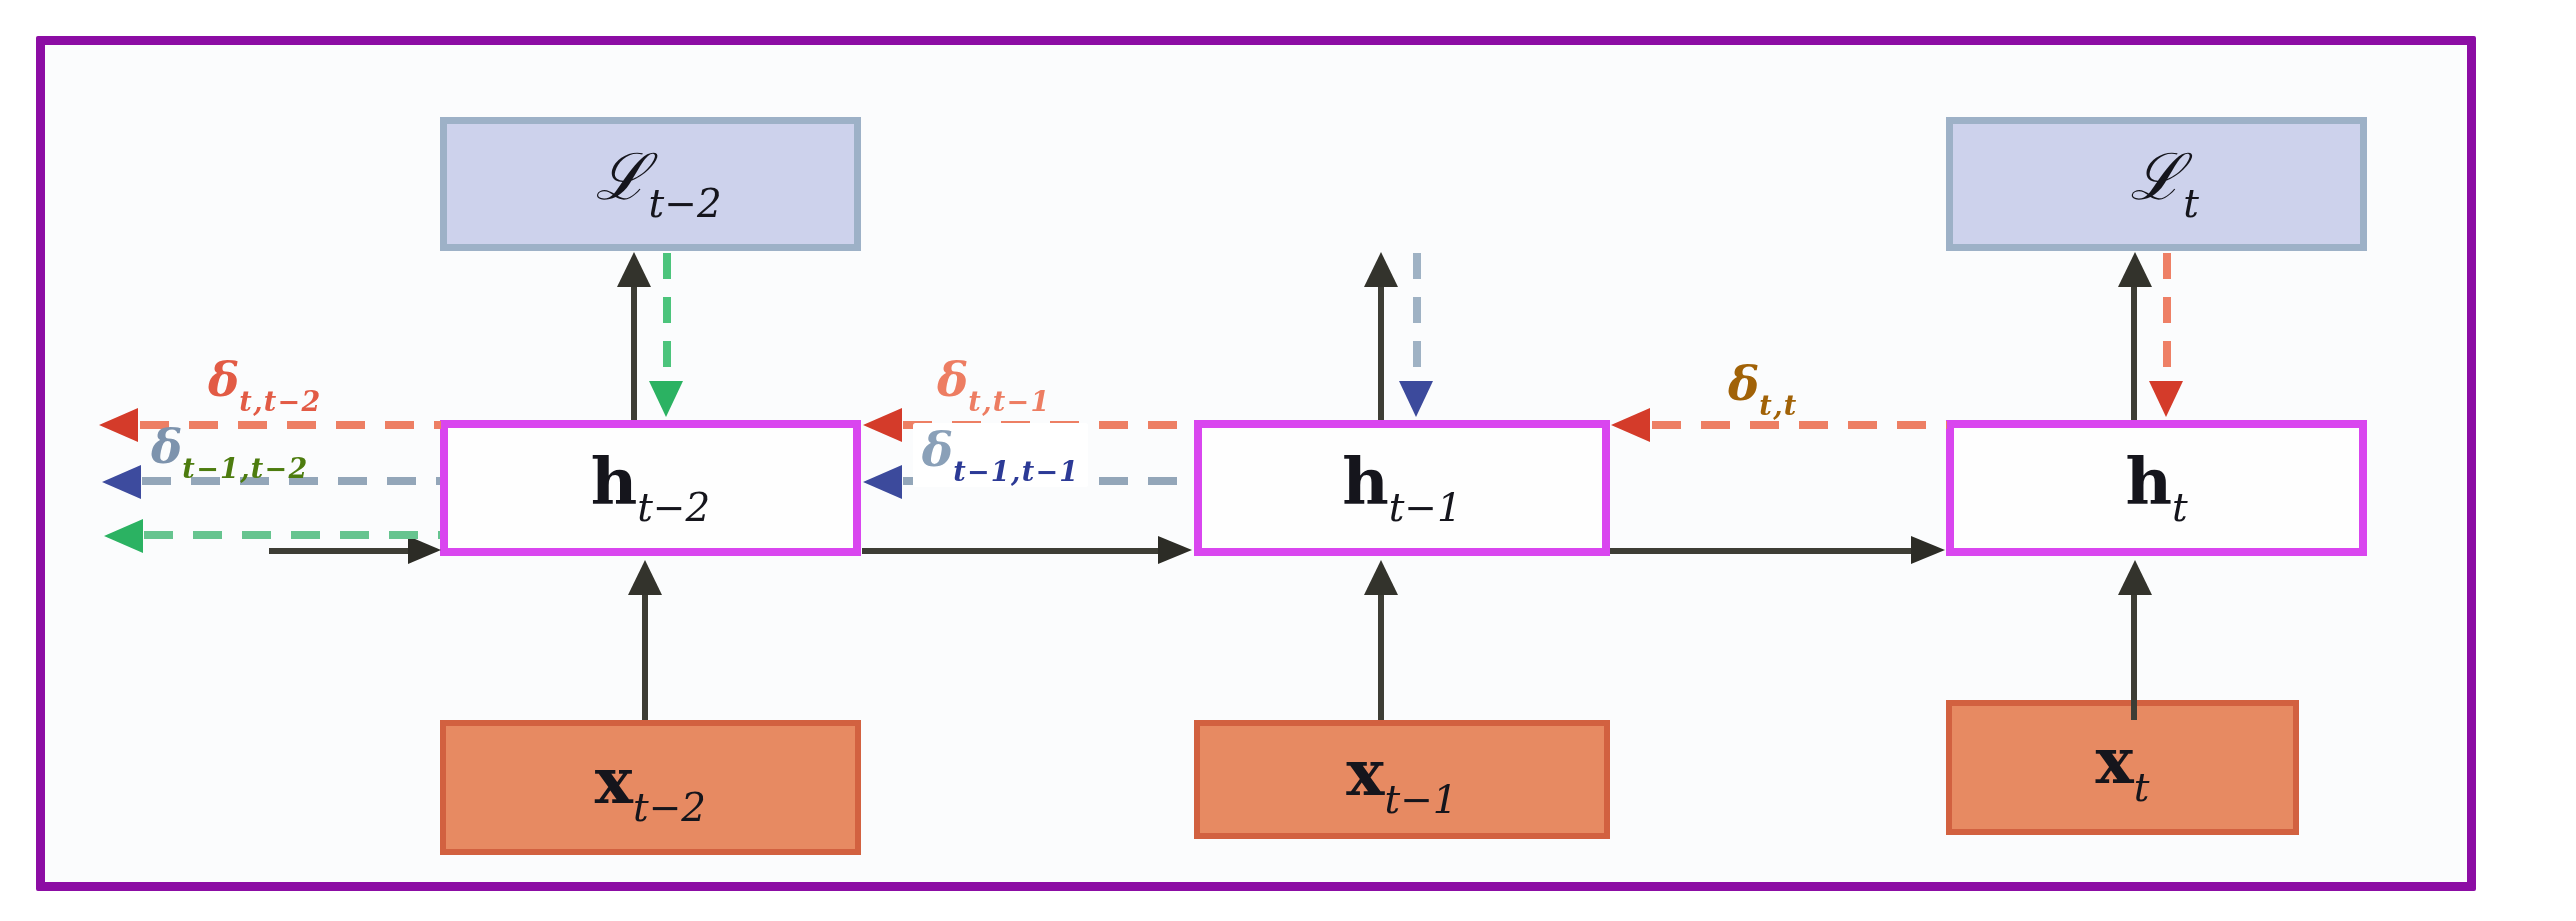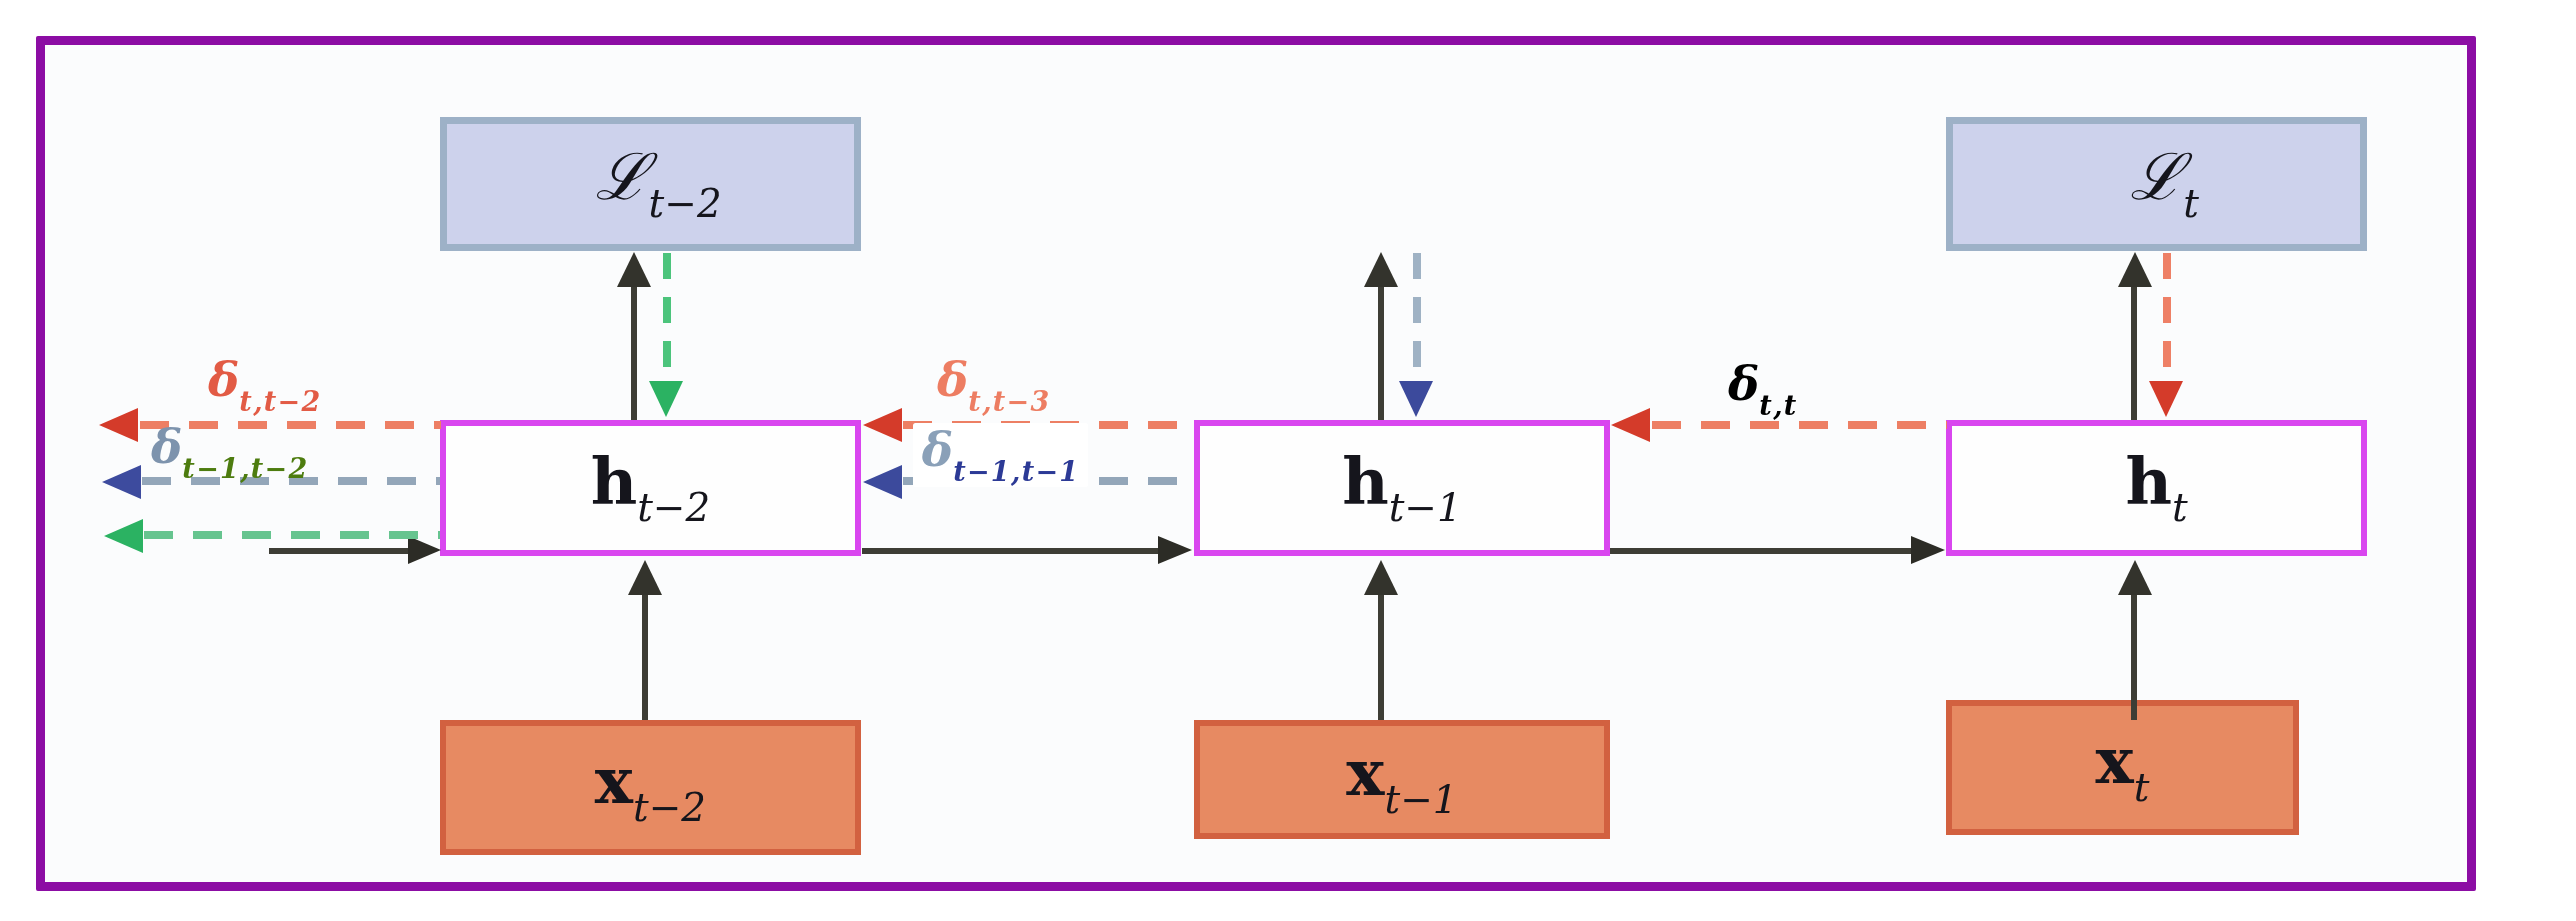--- a/index.html
+++ b/index.html
@@ -2,21 +2,21 @@
 <html style="font-size:10px"><head>
 <meta charset="utf-8">
 <style>
   html,body{margin:0;padding:0;background:#ffffff;}
   #canvas{position:relative;width:2576px;height:922px;background:#ffffff;
           font-family:"DejaVu Serif", serif;overflow:hidden;}
   .frame{position:absolute;left:36px;top:36px;width:2440px;height:855px;
          box-sizing:border-box;border:9.4px solid #8c0da4;background:#fbfcfd;border-radius:1.9px;}
   .box{position:absolute;box-sizing:border-box;display:flex;align-items:center;justify-content:center;}
   .loss{background:#cdd2ec;border:7px solid #9db1c7;padding-left:16px;}
-  .hid{background:#fefefe;border:6px solid #d946ef;}
+  .hid{background:#fefefe;border:8px solid #d946ef;}
   .inp{background:#e78a62;border:6.3px solid #d26140;}
   .bl{color:#15151c;font-size:64px;line-height:1;white-space:nowrap;}
   .bl .scr{font-style:italic;}
   .hid .bl,.inp .bl{font-weight:bold;}
   .bl sub{font-size:39px;font-style:italic;font-weight:normal;vertical-align:-17.6px;}
   .hid .bl sub,.inp .bl sub{font-weight:normal;}
   .stem-h{position:absolute;height:8.2px;}
   .stem-v{position:absolute;width:8.2px;}
   .solid-h{position:absolute;height:6.3px;background:#3d3d35;}
   .solid-v{position:absolute;width:6.3px;background:#3d3d35;}
@@ -140,23 +140,23 @@
     <div class="stem-h dash-h" style="--c:#ed7f64;left:1652px;top:421px;width:295px"></div>
   </div>
 
   <div class="glabel" style="left:208px;top:356px;color:#e25b45">
     <span>δ</span><sub>t,t−2</sub>
   </div>
   <div class="glabel" style="left:151px;top:423px;color:#7d93ad">
     <span>δ</span><sub style="color:#4d7c0f">t−1,t−2</sub>
   </div>
   <div class="glabel" style="left:937px;top:356px;color:#ed7d62">
-    <span>δ</span><sub>t,t−3</sub>
+    <span>δ</span><sub>t,t−1</sub>
   </div>
   <div class="glabel whitebg" style="left:913px;top:423px;color:#8aa0b8">
     <span>δ</span><sub style="color:#2c3a96">t−1,t−1</sub>
   </div>
-  <div class="glabel" style="left:1728px;top:360px;color:#000000">
+  <div class="glabel" style="left:1728px;top:360px;color:#a16207">
     <span>δ</span><sub>t,t</sub>
   </div>
 
 </div>
 
 
 </body></html>

